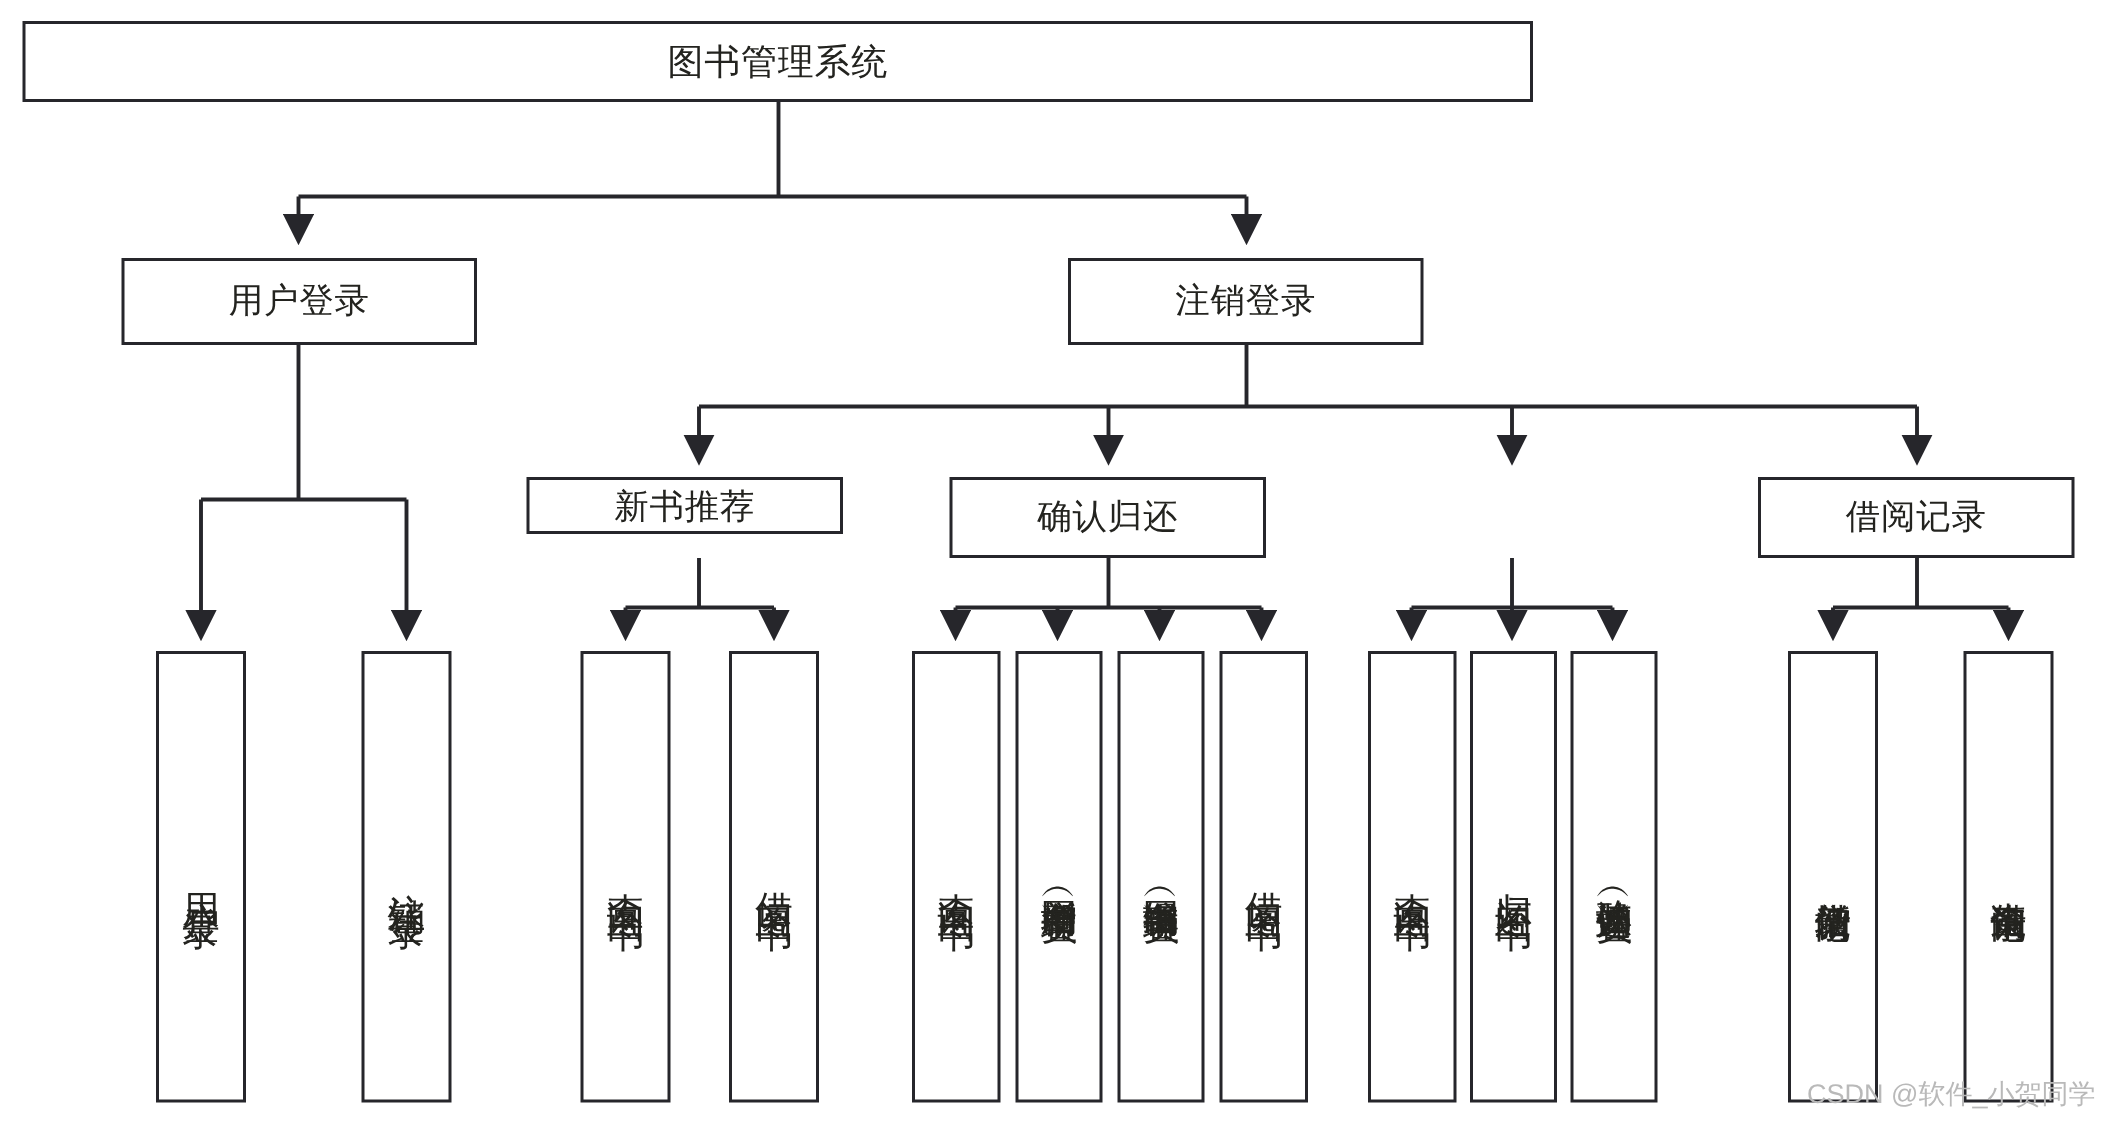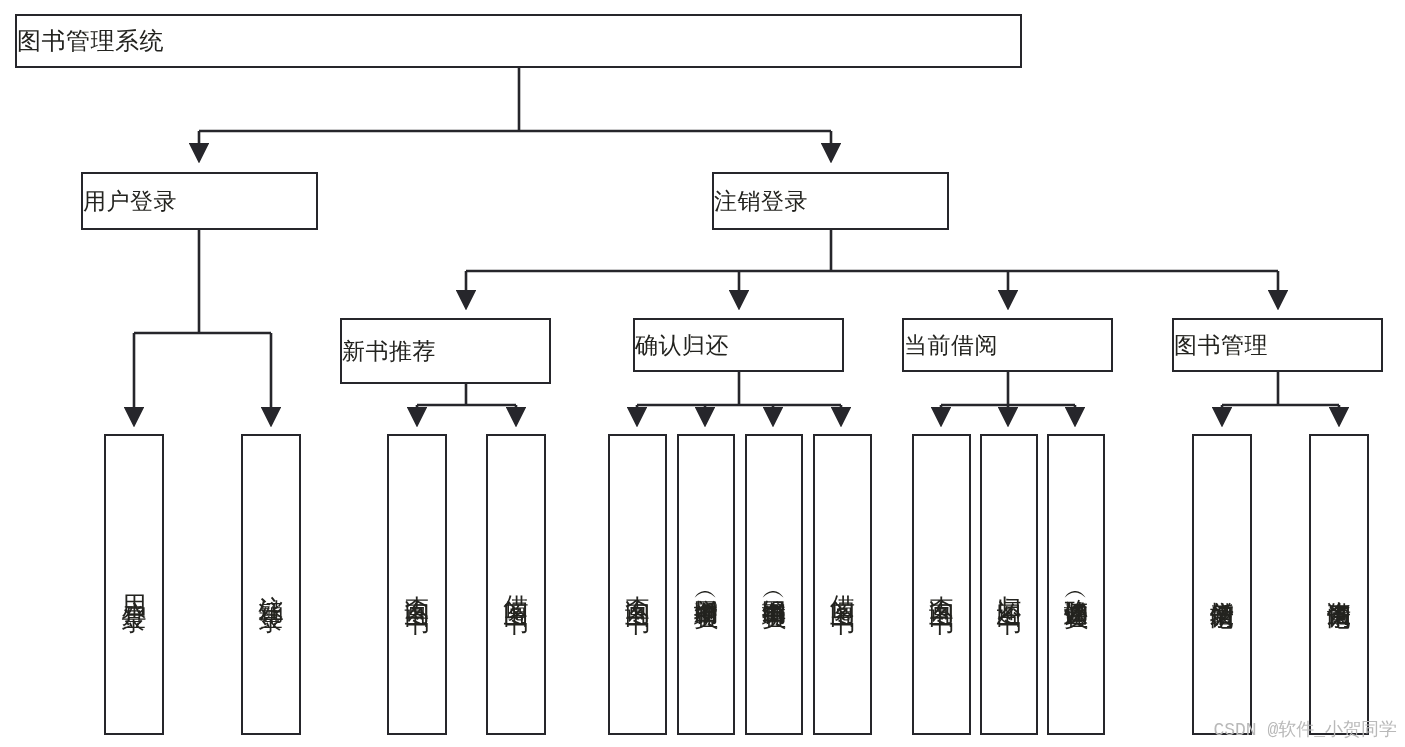--- a/index.html
+++ b/index.html
@@ -27,21 +27,21 @@
     height: 747px;
     pointer-events: none;
   }
   .node {
     position: absolute;
     box-sizing: border-box;
     background: #ffffff;
     border: 2px solid #26262b;
     display: flex;
     align-items: center;
-    justify-content: flex-start;
+    justify-content: center;
     overflow: hidden;
   }
   .node .label {
     color: #23231f;
     text-align: center;
     line-height: 1.0;
     white-space: nowrap;
   }
   
   .node.horiz .label {
@@ -67,21 +67,21 @@
   .node.vert.tight .label {
     font-size: 24px;
     letter-spacing: 1px;
   }
   .watermark {
     position: absolute;
     right: 8px;
     bottom: 6px;
     font-size: 18px;
     color: #b9b9b9;
-    font-family: Liberation Mono, monospace;
+    font-family: Liberation Sans, sans-serif;
     white-space: nowrap;
   }
 </style>
 </head>
 <body>
 
 <div id="diagram-root">
 
   <svg class="edges" viewBox="0 0 1405 747">
     <defs>
@@ -137,31 +137,28 @@
     <span class="label">图书管理系统</span>
   </div>
 
   <div class="node horiz" style="left:81px; top:172px; width:237px; height:58px;">
     <span class="label">用户登录</span>
   </div>
   <div class="node horiz" style="left:712px; top:172px; width:237px; height:58px;">
     <span class="label">注销登录</span>
   </div>
 
-  <div class="node horiz" style="left:340px; top:318px; width:211px; height:66px;font-family:Liberation Serif, serif;">
+  <div class="node horiz" style="left:351px; top:318px; width:211px; height:38px;font-family:Liberation Serif, serif;">
     <span class="label">新书推荐</span>
   </div>
   <div class="node horiz" style="left:633px; top:318px; width:211px; height:54px;">
     <span class="label">确认归还</span>
   </div>
-  <div class="node horiz" style="left:902px; top:318px; width:211px; height:54px;">
-    <span class="label">当前借阅</span>
-  </div>
   <div class="node horiz" style="left:1172px; top:318px; width:211px; height:54px;">
-    <span class="label">图书管理</span>
+    <span class="label">借阅记录</span>
   </div>
 
   <div class="node vert" style="left:104px; top:434px; width:60px; height:301px;">
     <span class="label">用户登录</span>
   </div>
   <div class="node vert" style="left:241px; top:434px; width:60px; height:301px;">
     <span class="label">注销登录</span>
   </div>
 
   <div class="node vert" style="left:387px; top:434px; width:60px; height:301px;">

